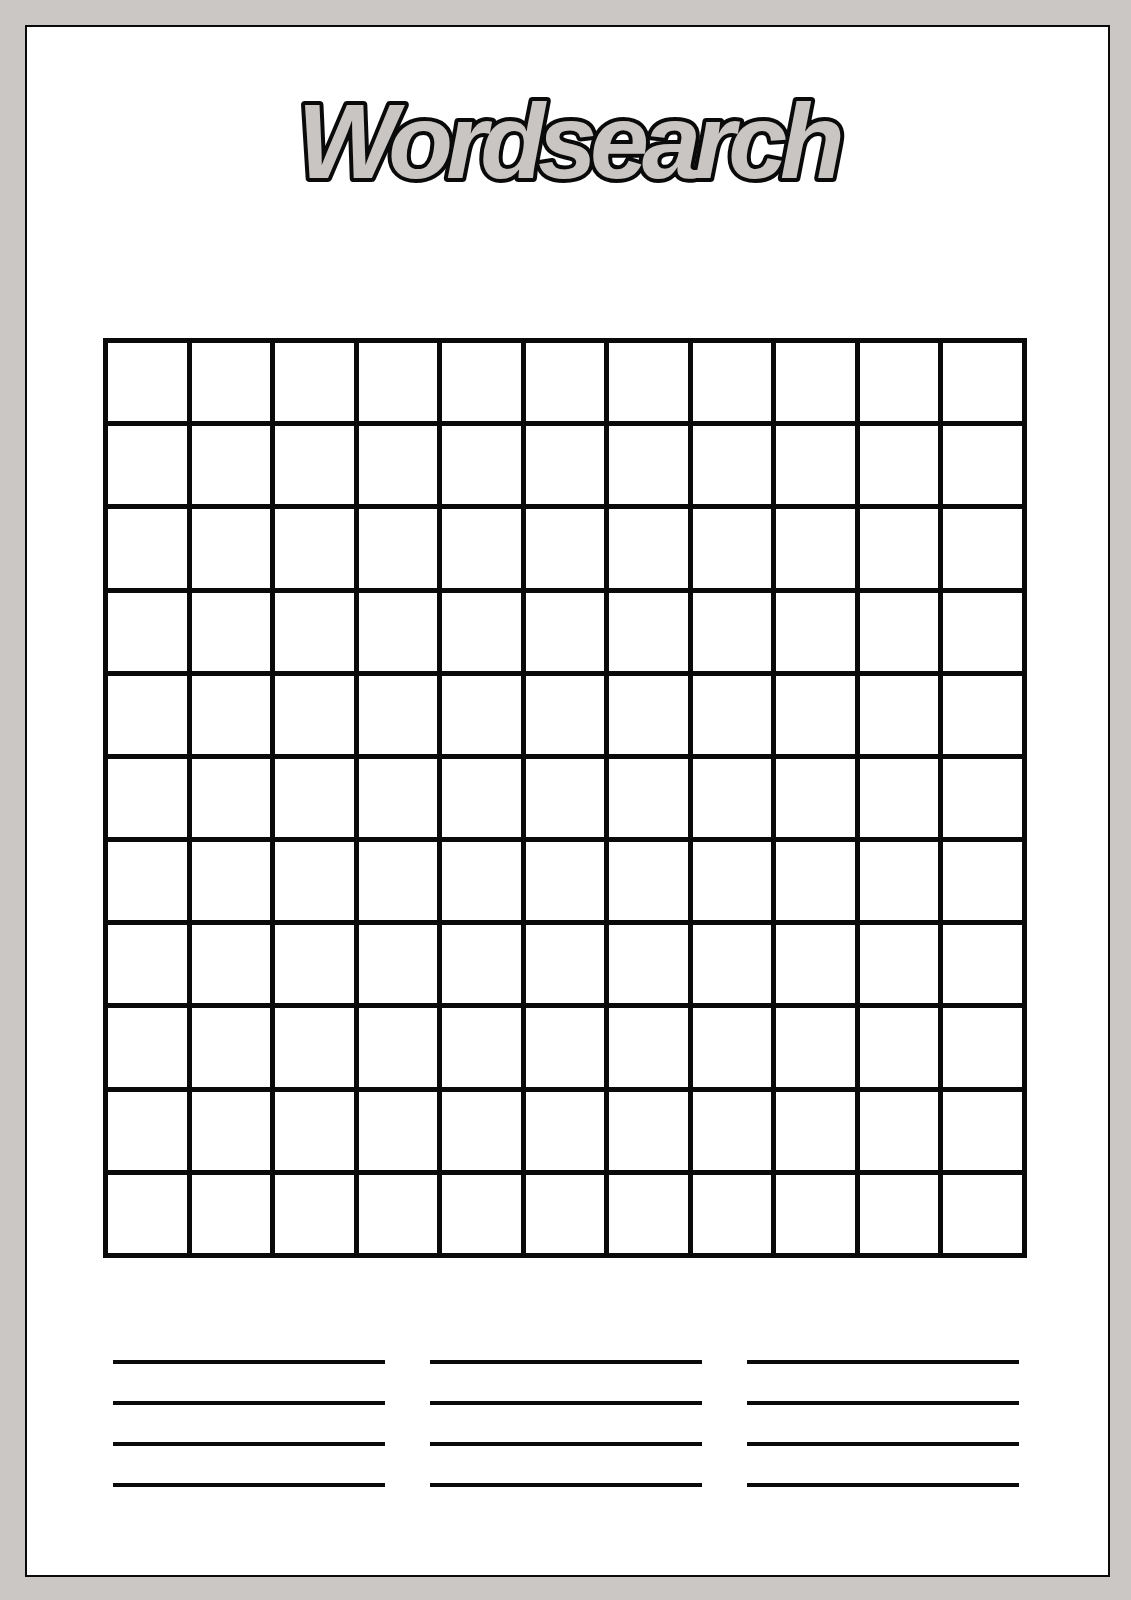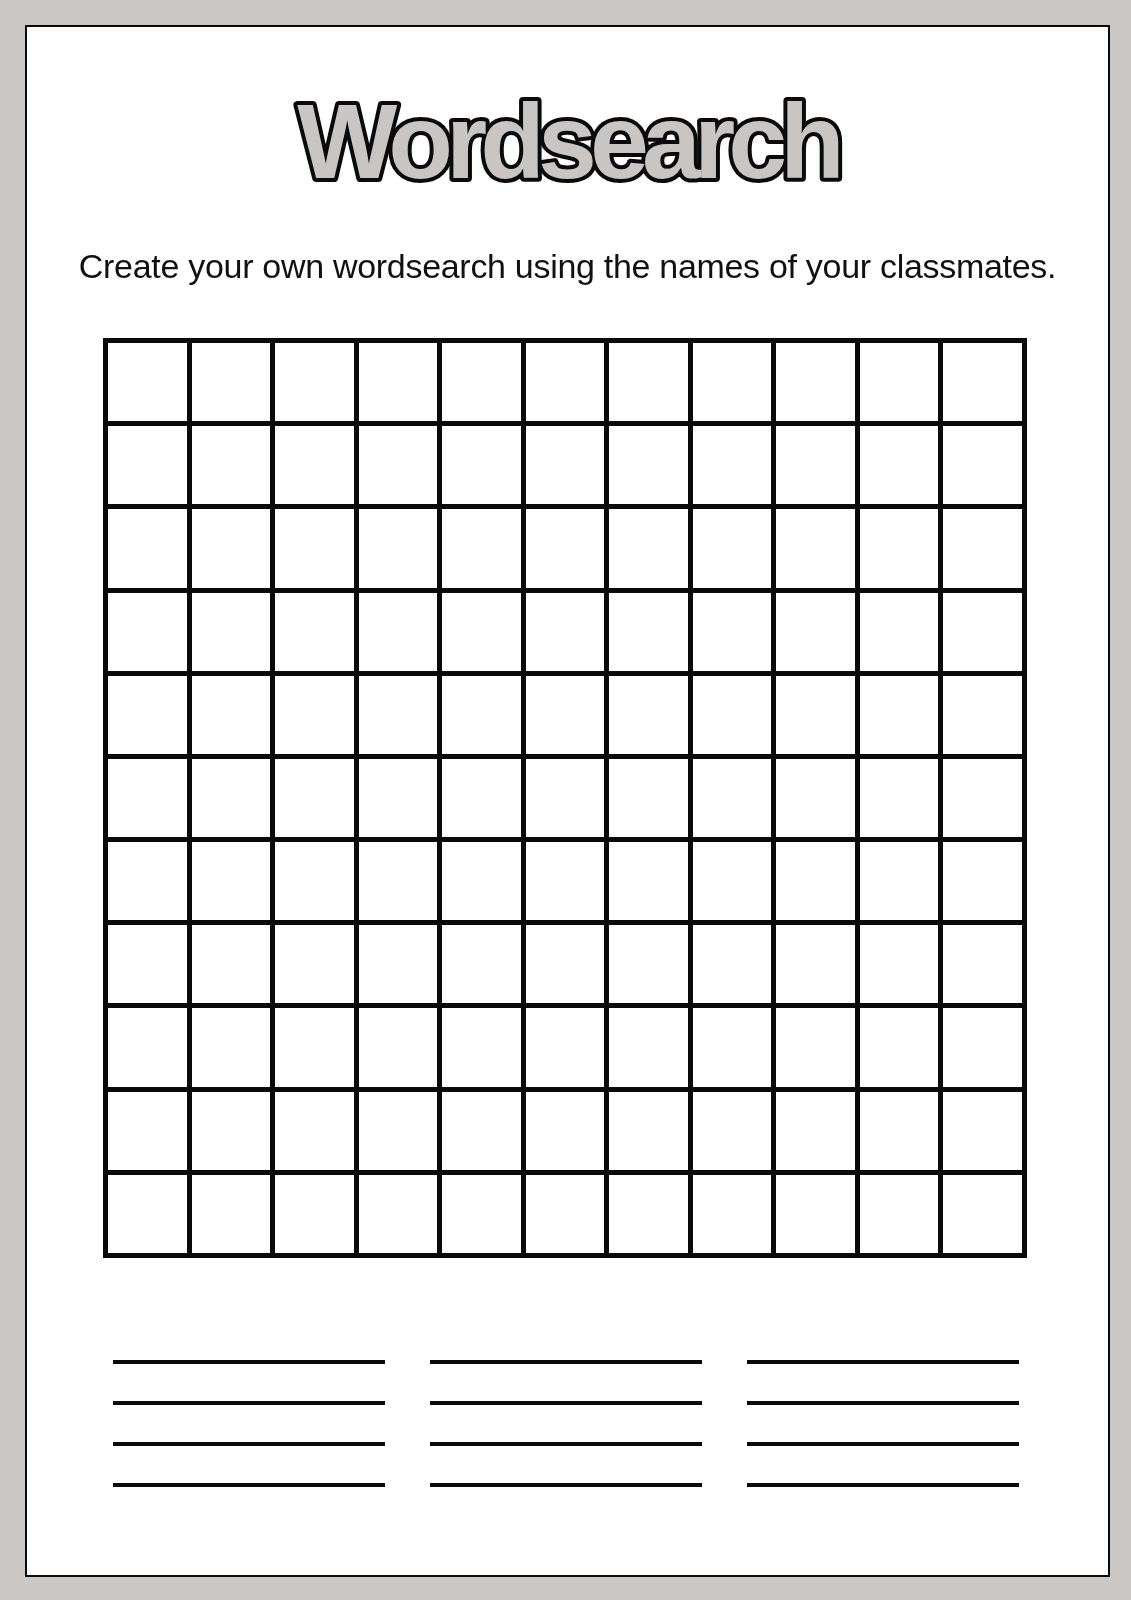--- a/index.html
+++ b/index.html
@@ -2,20 +2,21 @@
 <html style="--canvas_bg: #cac7c5; --page_bg: #ffffff; --ink: #0a0a0a; --title_fill: #c8c5c2;"><head>
 <meta charset="utf-8">
 <style>
   html,body{margin:0;padding:0;}
   .canvas{
     position:relative;
     width:1131px;height:1600px;
     background:var(--canvas_bg,#cac7c5);
     font-family:"Liberation Sans", sans-serif;
     overflow:hidden;
+    font-style:italic;
   }
   .page{
     position:absolute;
     left:25px;top:25px;
     width:1081px;height:1548px;
     background:var(--page_bg,#ffffff);
     border:2px solid var(--ink,#000);
     box-sizing:content-box;
   }
   .title-svg{
@@ -84,21 +85,20 @@
 </head>
 <body>
 
 <div class="canvas">
   <div class="page">
 
     <svg class="title-svg" xmlns="http://www.w3.org/2000/svg">
       <text class="title-text" x="50%" y="113" text-anchor="middle">Wordsearch</text>
     </svg>
 
-    <div class="instruction">Create your own wordsearch using the names of your classmates.</div>
 
     <div class="grid" id="grid" style="grid-template-columns: repeat(11, 1fr); grid-template-rows: repeat(11, 1fr);">
         <div class="cell"></div>
         <div class="cell"></div>
         <div class="cell"></div>
         <div class="cell"></div>
         <div class="cell"></div>
         <div class="cell"></div>
         <div class="cell"></div>
         <div class="cell"></div>

